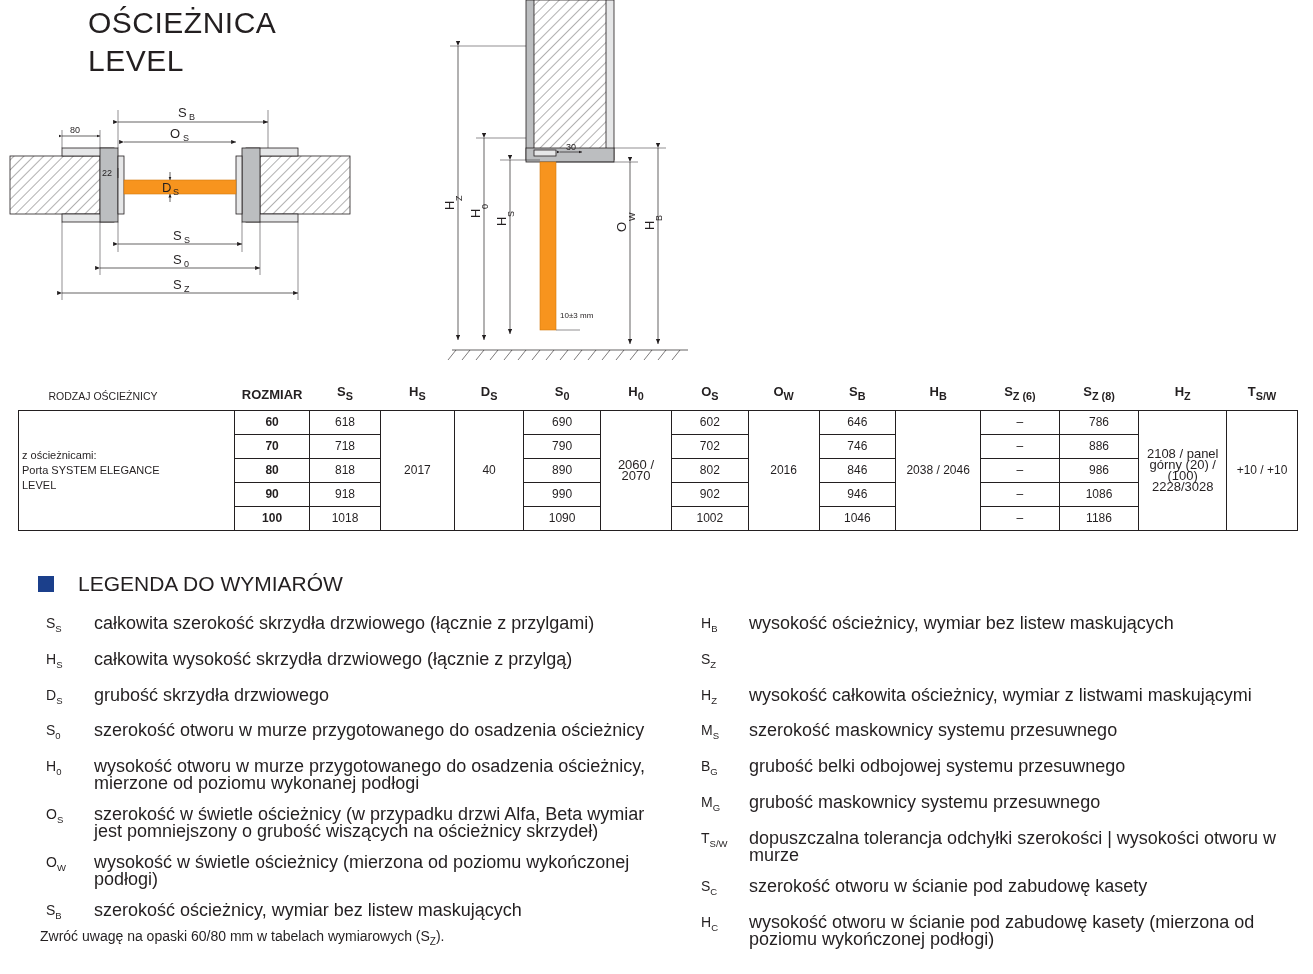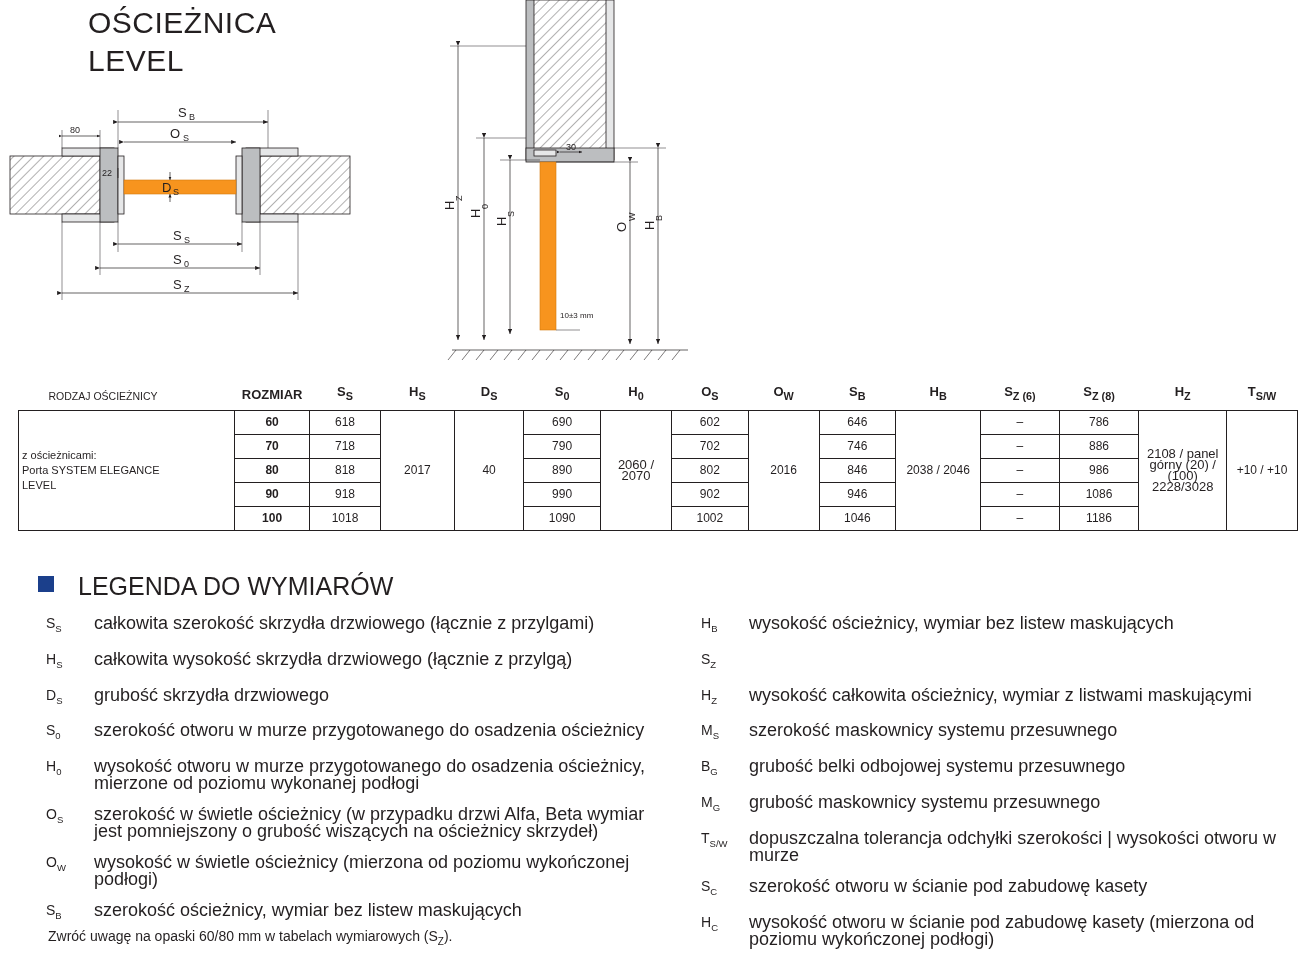--- a/index.html
+++ b/index.html
@@ -50,33 +50,33 @@
     font-size:12px;height:19px;
   }
   table.dims td.namecell{
     text-align:left;font-size:11px;line-height:15px;
   }
   table.dims td.small{font-size:13px;line-height:11px;}
   table.dims td.bold{font-weight:700;}
   .legend-square{
     position:absolute;left:38px;top:576px;width:16px;height:16px;background:#1b3f8b;
   }
-  .legend-title-text{position:absolute;left:78px;top:572px;font-size:25px;}
+  .legend-title-text{position:absolute;left:78px;top:572px;font-size:21px;}
 
   .legend-col{position:absolute;font-size:13.5px;line-height:17px;}
   #legend-left{left:40px;top:615px;width:620px;}
   #legend-right{left:695px;top:615px;width:600px;}
 
   .lrow{display:flex;margin-bottom:14px;align-items:flex-start;}
   .lsym{width:48px;flex:0 0 48px;font-size:14px;padding-left:6px;}
   .lsym sub{font-size:9.5px;}
   .ltxt{flex:1;font-size:18px;line-height:17px;}
 
   .footnote{
-    position:absolute;left:40px;top:928px;font-size:14px;margin-left:8px;
+    position:absolute;left:40px;top:928px;font-size:14px;
   }
   .footnote sub{font-size:10px;}
 </style>
 </head>
 <body>
 
 <div class="page">
 
   <div class="title">
     <div>OŚCIEŻNICA</div>

